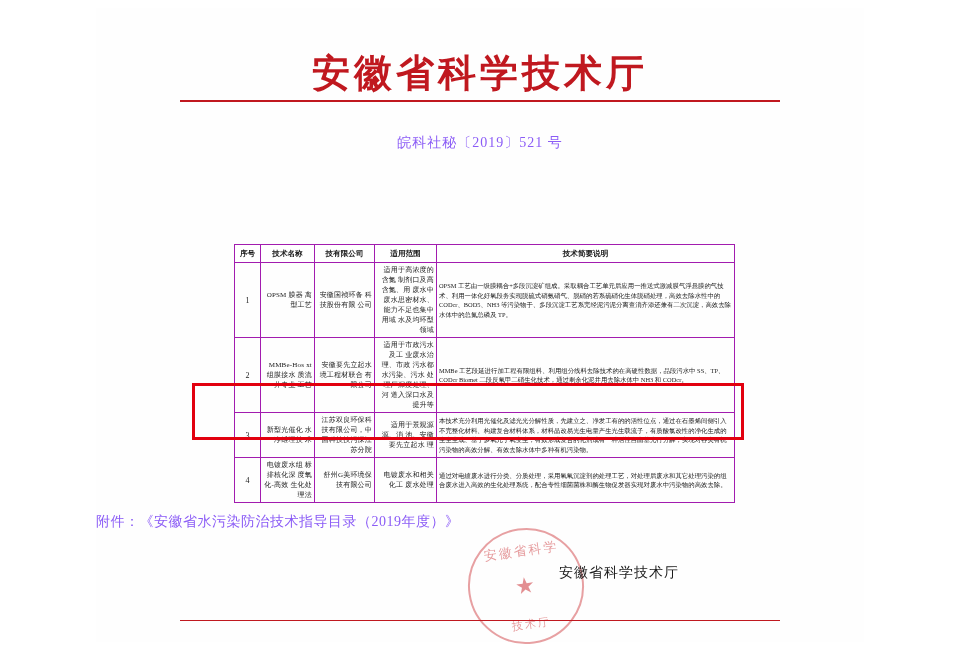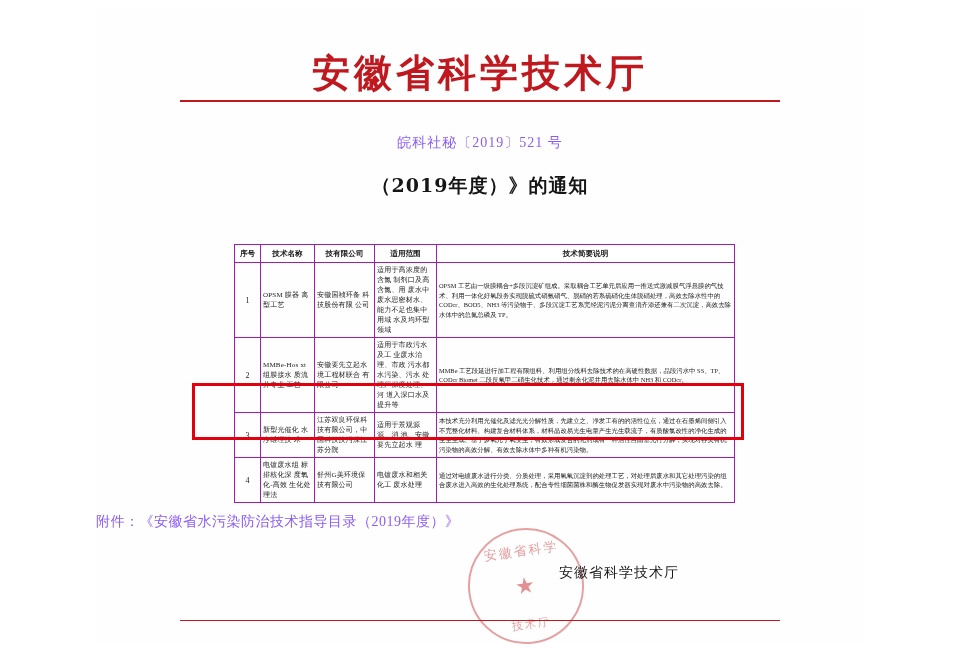--- a/index.html
+++ b/index.html
@@ -95,21 +95,21 @@
   }
   table.maintable thead th {
     text-align: center;
     font-weight: bold;
     font-size: 7.6px;
     padding: 4px 1px;
     background: #fff;
   }
   td.c-idx { text-align: center; font-size: 8px; }
   td.c-name, td.c-org, td.c-scope {
-    text-align: left;
+    text-align: right;
     font-size: 7px;
     line-height: 10px;
     letter-spacing: 0.2px;
   }
   td.c-desc {
     text-align: left;
     font-size: 6.4px;
     line-height: 9.5px;
     letter-spacing: 0px;
   }
@@ -205,21 +205,20 @@
 
 <div class="page">
   <div class="sheet">
 
     <div class="org-title">安徽省科学技术厅</div>
     <div class="red-rule"></div>
 
     <div class="doc-number">皖科社秘〔2019〕521 号</div>
 
     <div class="doc-title">
-      <div>（2019年度）》的通知</div>
     </div>
 
     <div class="tbl-wrap">
       <table class="maintable">
         <colgroup>
           <col class="col1">
             <col class="col2">
             <col class="col3">
             <col class="col4">
             <col class="col5">

